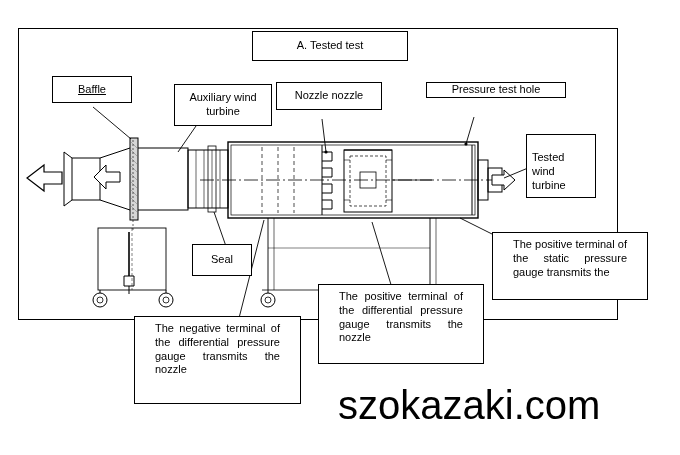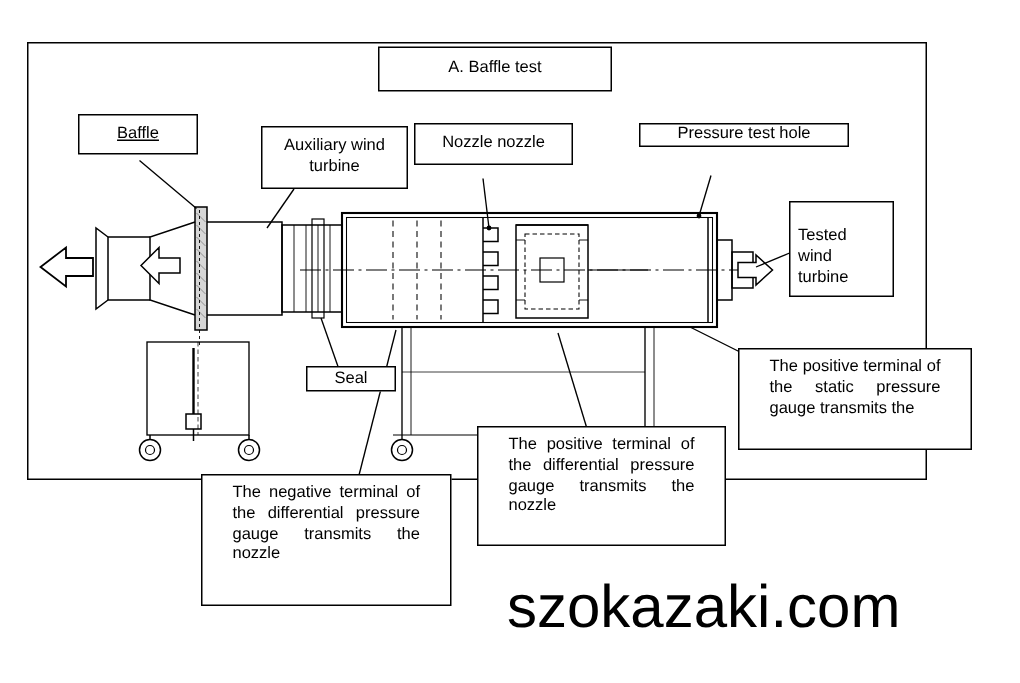--- a/index.html
+++ b/index.html
@@ -185,21 +185,21 @@
     <line x1="392" y1="288" x2="372" y2="222" stroke="#000" stroke-width="0.9"></line>
 
     <line x1="238" y1="322" x2="264" y2="220" stroke="#000" stroke-width="0.9"></line>
 
     <circle cx="326" cy="152" r="1.6" fill="#000"></circle>
     <circle cx="466" cy="144" r="1.6" fill="#000"></circle>
 
   </svg>
 
   <div class="label-box" style="left:252px; top:31px; width:156px; height:30px;">
-    <span>A. Baffle test</span>
+    <span>A. Tested test</span>
   </div>
 
   <div class="label-box" style="left:52px; top:76px; width:80px; height:27px;text-decoration:underline;">
     <span>Baffle</span>
   </div>
 
   <div class="label-box" style="left:174px; top:84px; width:98px; height:42px;">
     <span>Auxiliary wind turbine</span>
   </div>
 
@@ -208,21 +208,21 @@
   </div>
 
   <div class="label-box" style="left:426px; top:82px; width:140px; height:16px;">
     <span>Pressure test hole</span>
   </div>
 
   <div class="label-box leftal" style="left:526px; top:134px; width:70px; height:64px;">
     <span>Tested wind turbine</span>
   </div>
 
-  <div class="label-box" style="left:204px; top:244px; width:60px; height:17px;">
+  <div class="label-box" style="left:192px; top:244px; width:60px; height:32px;">
     <span>Seal</span>
   </div>
 
   <div class="label-box justify" style="left:492px; top:232px; width:156px; height:68px;">
     <span>The positive terminal of the static pressure gauge transmits the</span>
   </div>
 
   <div class="label-box justify" style="left:318px; top:284px; width:166px; height:80px;">
     <span>The positive terminal of the differential pressure gauge transmits the nozzle</span>
   </div>

